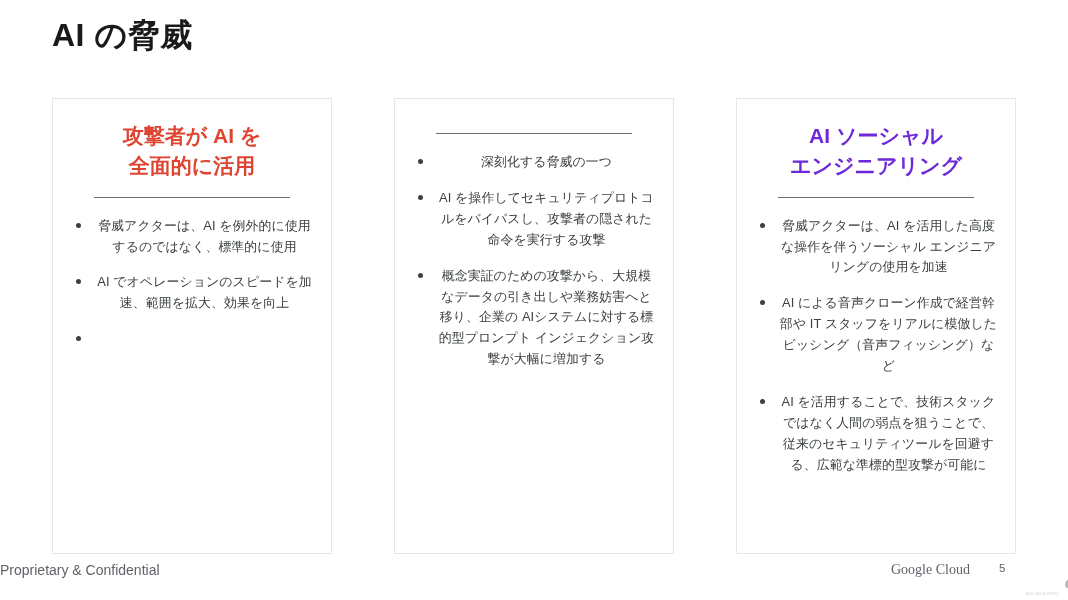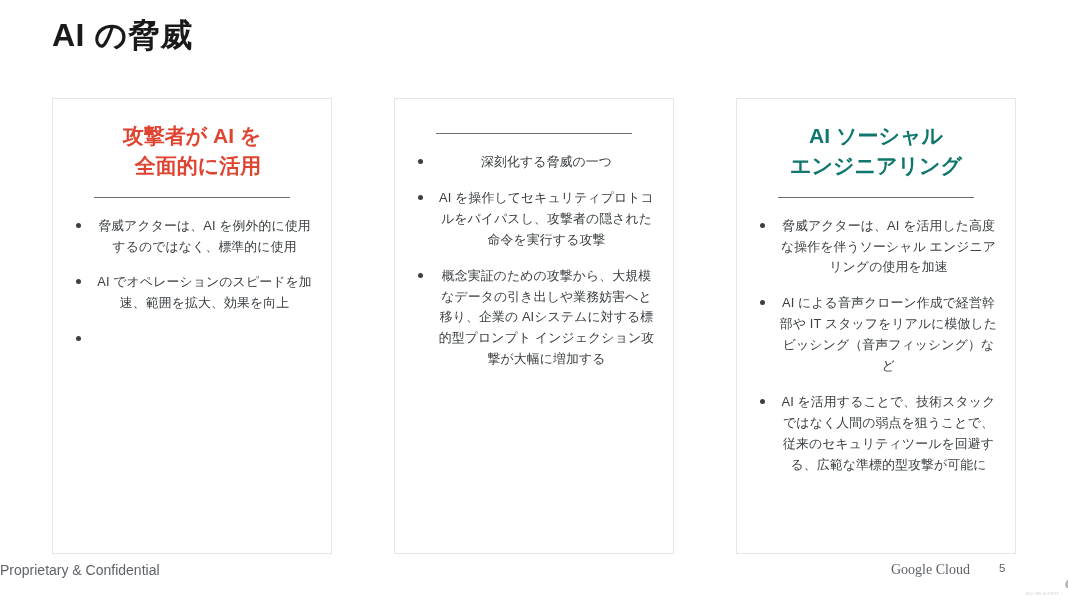--- a/index.html
+++ b/index.html
@@ -51,23 +51,23 @@
     align-items: center;
   }
   .card-heading {
     font-size: 21px;
     font-weight: 700;
     line-height: 1.42;
     text-align: center;
     white-space: pre-line;
     margin: 4px 0 0 0;
   }
-  .card-1 .card-heading { color: #df4430; text-align: right; }
+  .card-1 .card-heading { color: #df4430; }
   .card-2 .card-heading { color: #3b7fd4; }
-  .card-3 .card-heading { color: #0f766e; }
+  .card-3 .card-heading { color: #6d28d9; }
 
   .card-divider {
     width: 196px;
     height: 0;
     border-top: 1.6px solid #6b6f73;
     margin: 16px 0 0 0;
   }
 
   .bullet-list {
     margin: 0;

